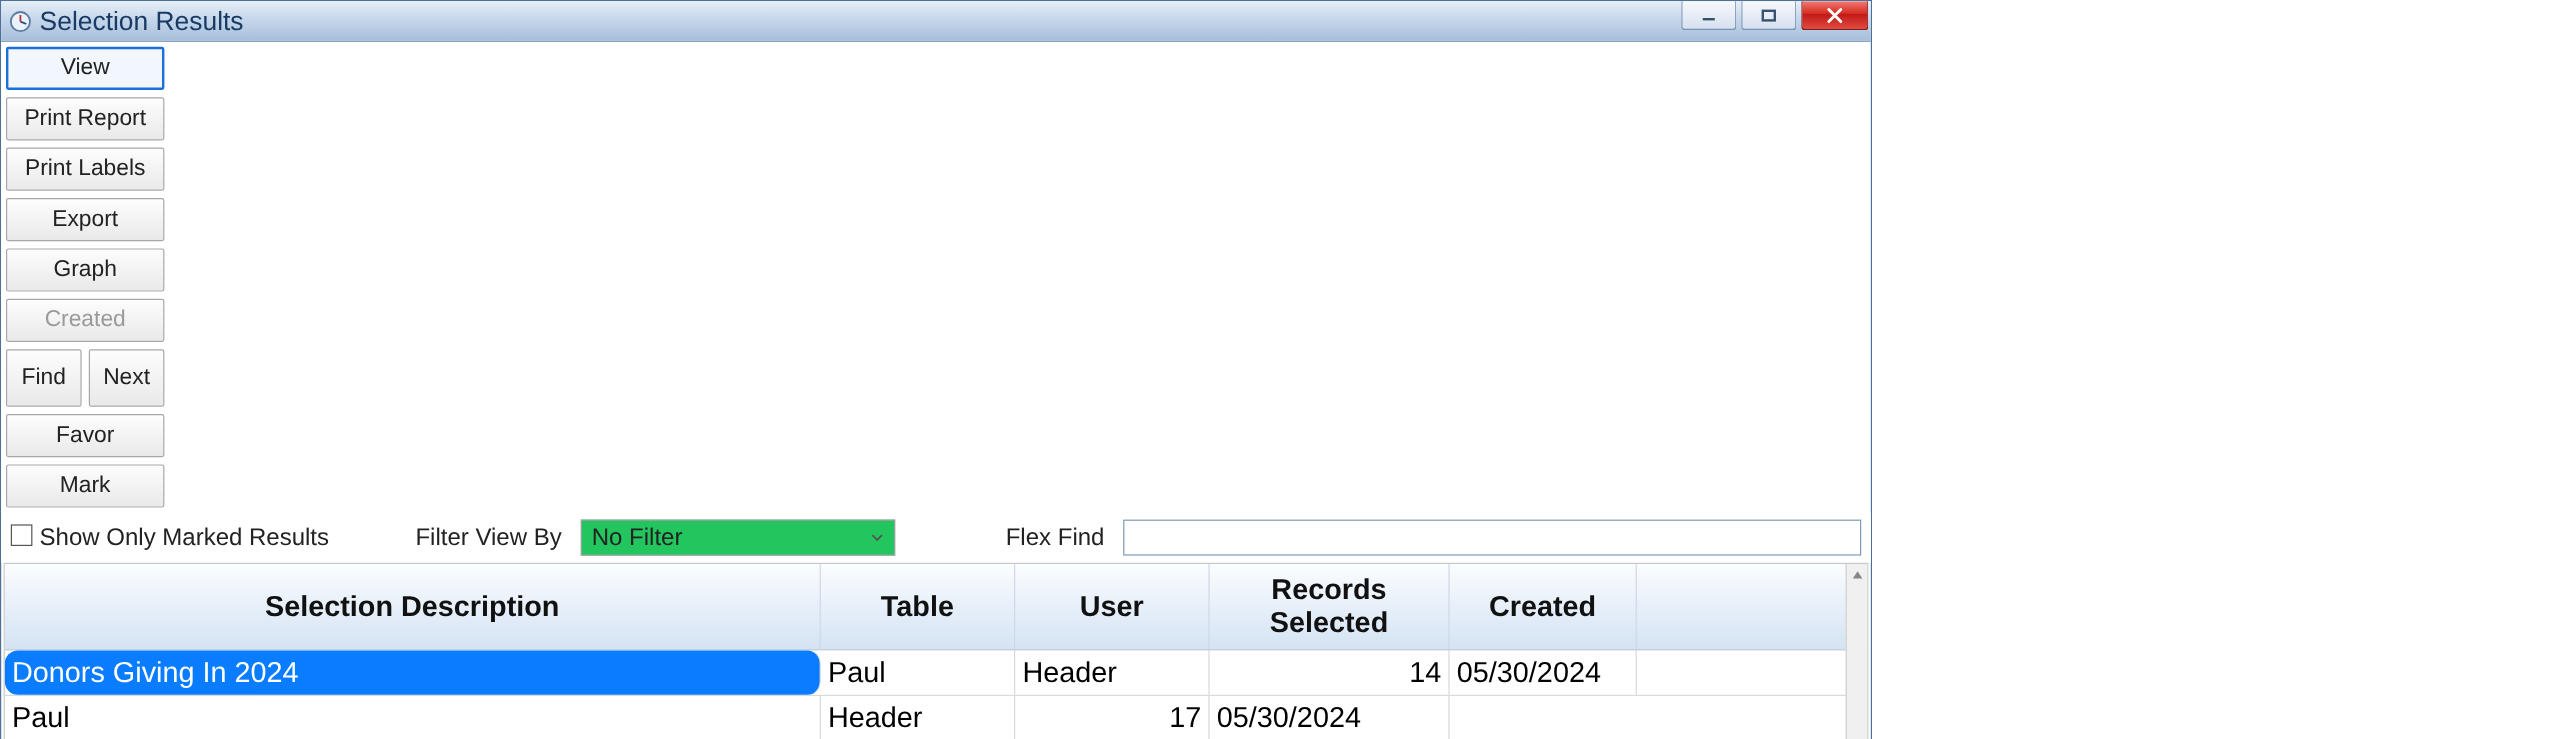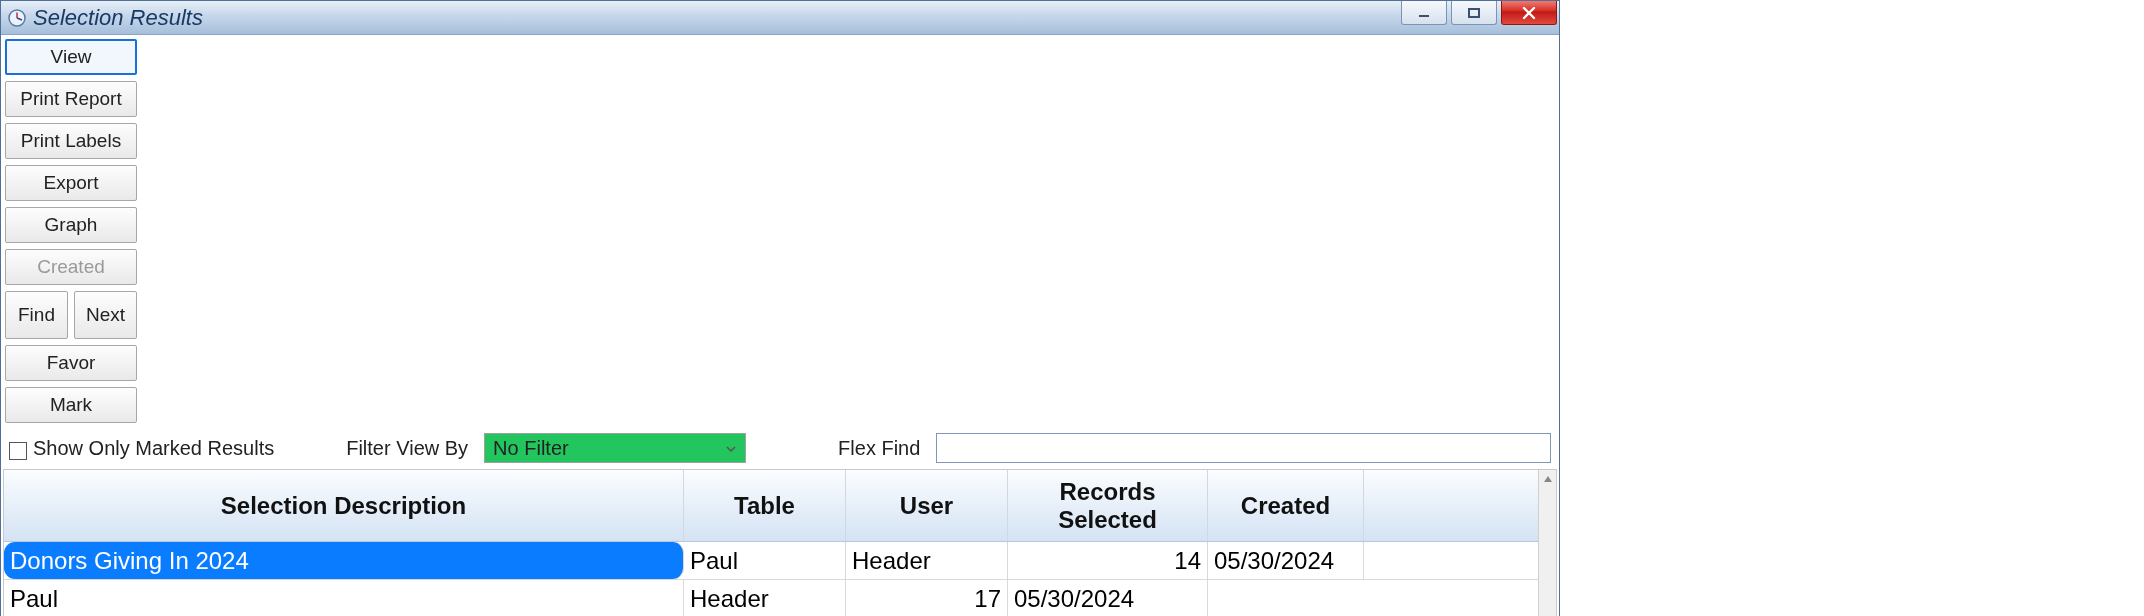--- a/index.html
+++ b/index.html
@@ -28,21 +28,20 @@
   .titlebar .icon-slot {
     width: 20px; height: 20px;
     display: flex; align-items: center; justify-content: center;
     margin-right: 6px;
   }
   .titlebar .title {
     color: #183a64;
     font-size: 22px;
     font-weight: 400;
     flex: 1;
-    font-style: italic;
   }
   .window-controls { display: flex; align-items: flex-start; height: 100%; }
   .wcbtn {
     width: 46px; height: 24px;
     margin-right: 4px;
     background: linear-gradient(to bottom, #f6f9fc, #d6e1ee);
     border: 1px solid #7a94b5;
     border-top: none;
     border-radius: 0 0 3px 3px;
     display: flex; align-items: center; justify-content: center;
@@ -101,21 +100,21 @@
   
   .toolbar {
     display: flex;
     align-items: center;
     height: 42px;
     padding: 6px 8px;
     gap: 16px;
     background: #fff;
   }
   .chk {
-    display: flex; align-items: flex-end; gap: 6px;
+    display: flex; align-items: flex-start; gap: 6px;
     font-size: 20px; color: #222;
   }
   .chk-box {
     width: 18px; height: 18px;
     border: 1px solid #555;
     background: #fff;
   }
   .tlabel { font-size: 20px; color: #222; }
   .select {
     width: 262px; height: 30px;

